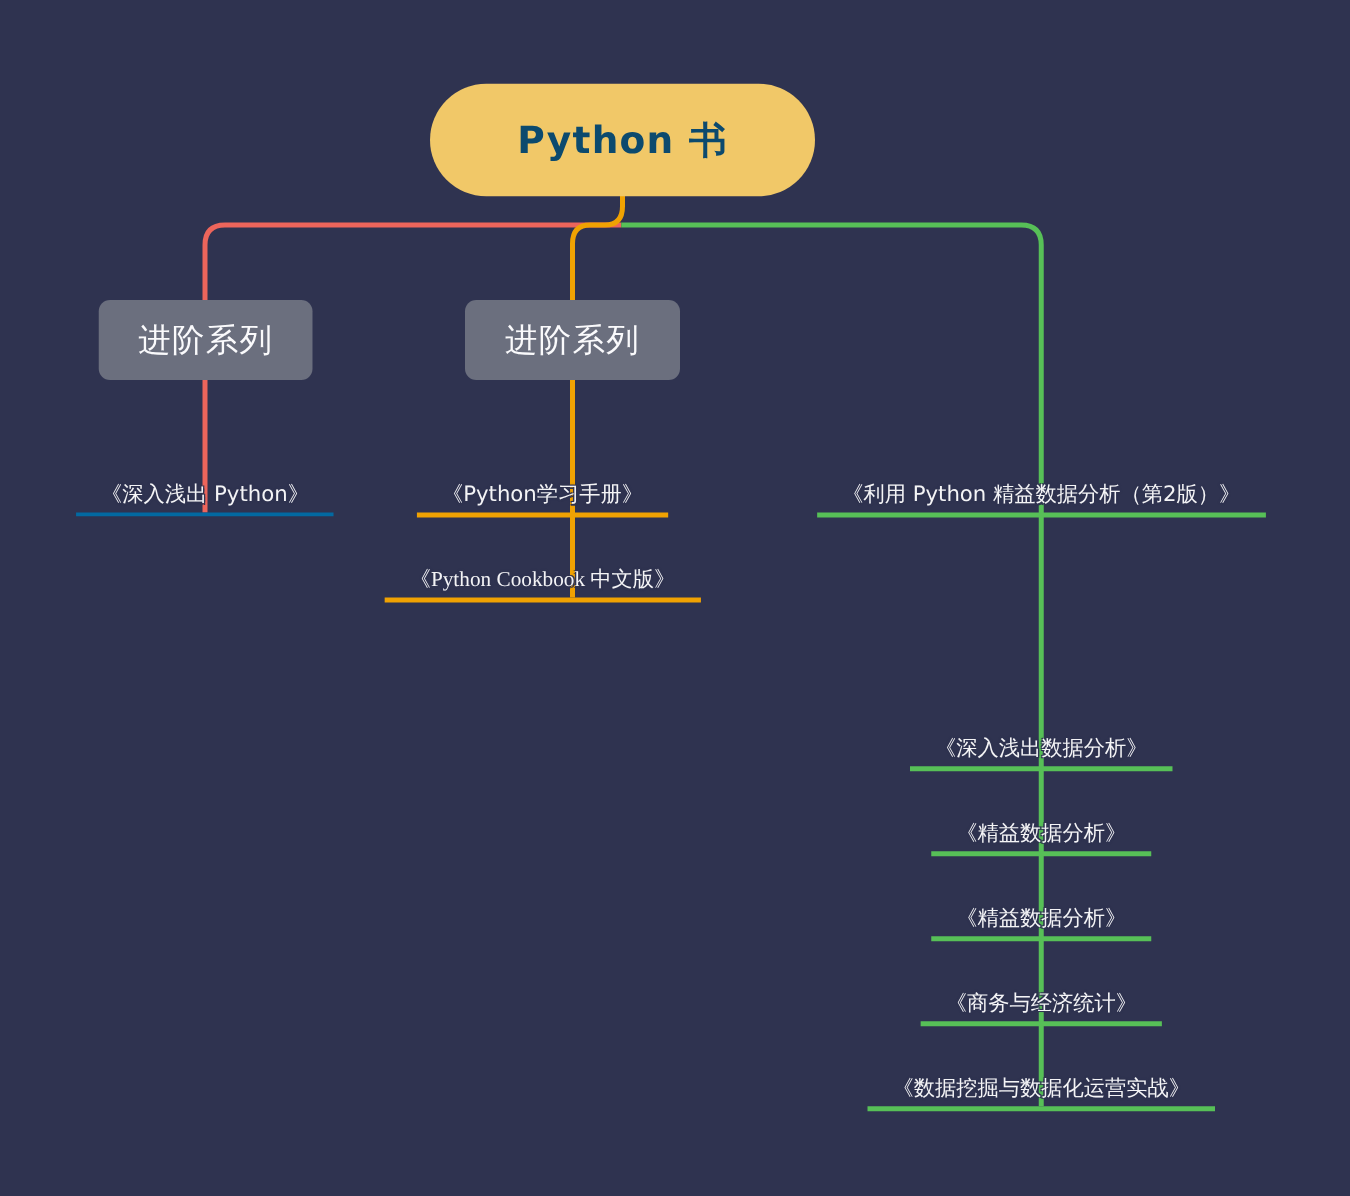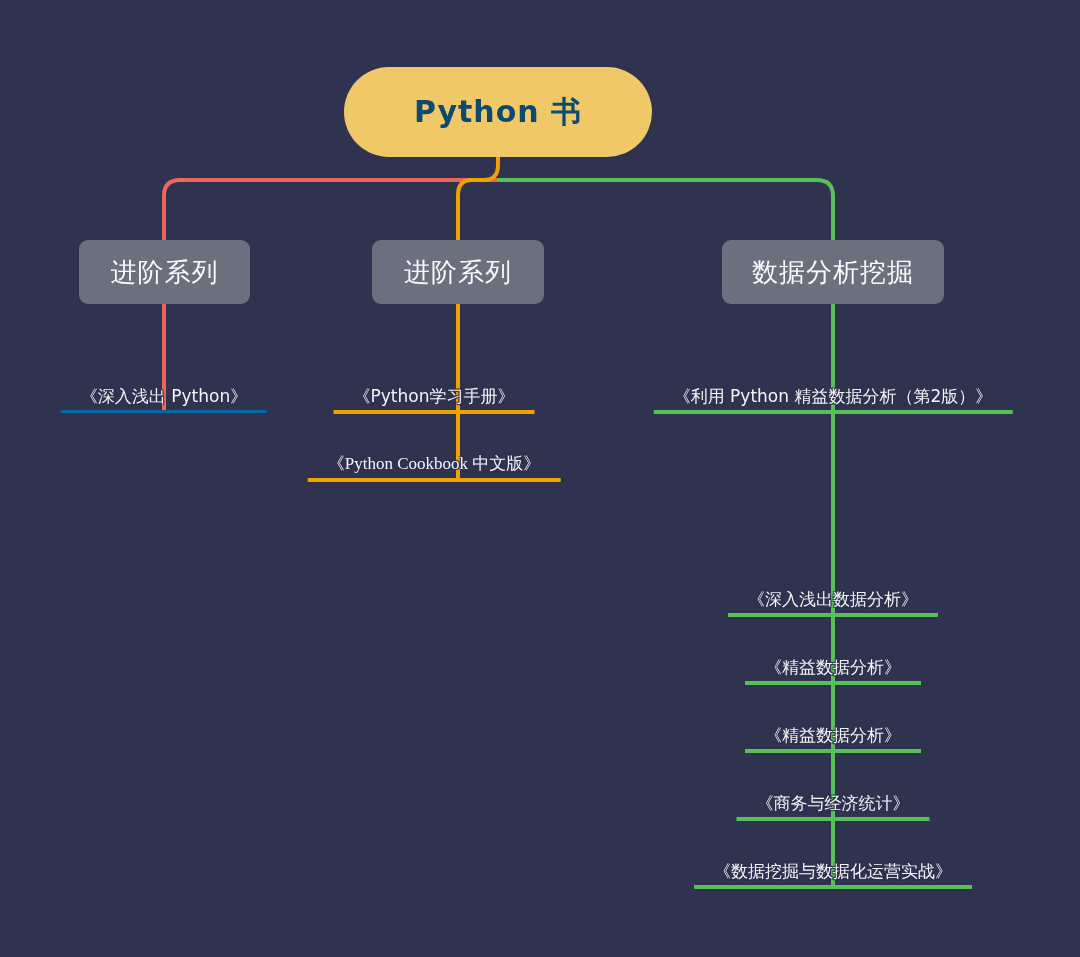--- a/index.html
+++ b/index.html
@@ -89,23 +89,20 @@
   <div class="root-node">
     <span>Python 书</span>
   </div>
 
   <div class="branch-box branch-1">
     <span>进阶系列</span>
   </div>
   <div class="branch-box branch-2">
     <span>进阶系列</span>
   </div>
-  <div class="branch-box branch-3">
-    <span>数据分析挖掘</span>
-  </div>
 
   <div class="leaf underline-red cx-164 row-0">《深入浅出 Python》</div>
 
   <div class="leaf underline-orange cx-458 row-0">《Python学习手册》</div>
   <div class="leaf underline-orange cx-458 row-1">《Python Cookbook 中文版》</div>
 
   <div class="leaf underline-green cx-833 row-0">《利用 Python 精益数据分析（第2版）》</div>
   <div class="leaf underline-green cx-833 row-3">《深入浅出数据分析》</div>
   <div class="leaf underline-green cx-833 row-4">《精益数据分析》</div>
   <div class="leaf underline-green cx-833 row-5">《精益数据分析》</div>

